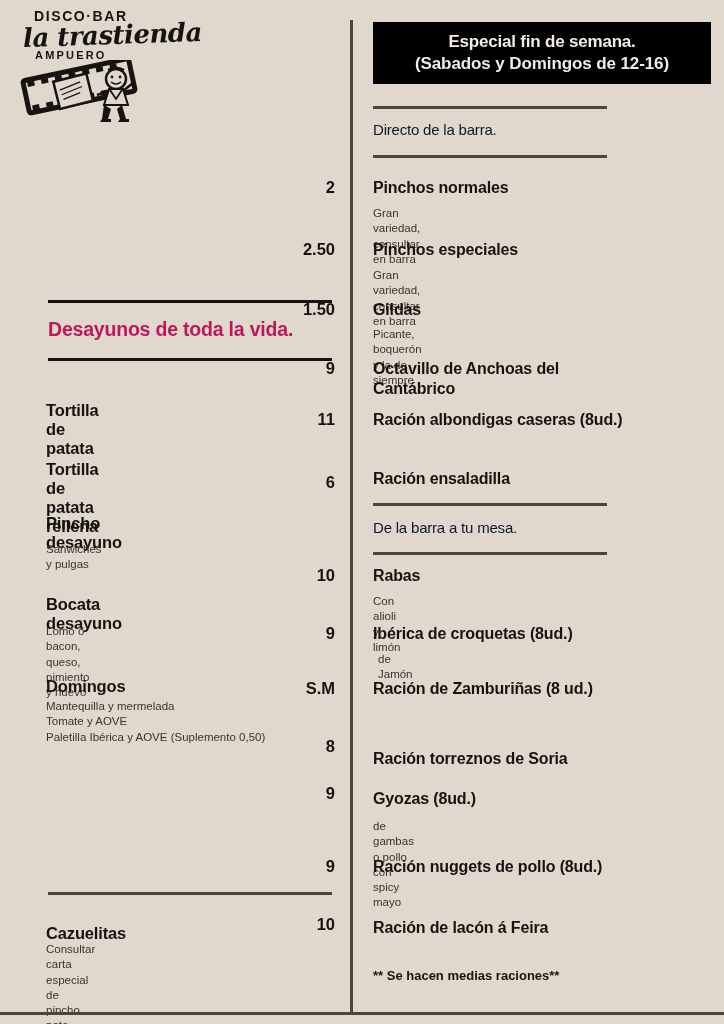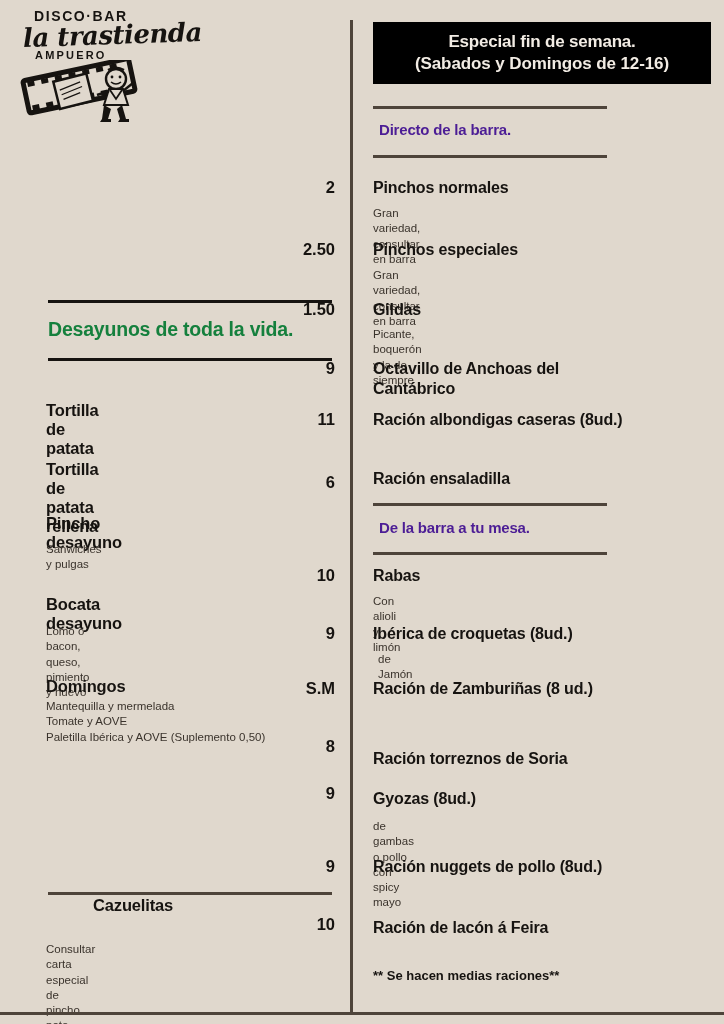--- a/index.html
+++ b/index.html
@@ -128,21 +128,21 @@
     width: 284px;
     height: 3px;
     background: #161310;
   }
   .sec-head-left {
     position: absolute;
     left: 48px;
     font-size: 19.5px;
     font-weight: 700;
     letter-spacing: -0.2px;
-    color: #15803d;
+    color: #be185d;
     white-space: nowrap;
   }
 
   
   .item {
     position: absolute;
   }
   .item-name {
     position: absolute;
     font-weight: 700;
@@ -212,25 +212,25 @@
   
   .rule-right {
     position: absolute;
     left: 20px;
     width: 234px;
     height: 2.5px;
     background: #4e443a;
   }
   .sec-head-right {
     position: absolute;
-    left: 26px;
+    left: 20px;
     font-size: 15px;
-    font-weight: 700;
+    font-weight: 400;
     letter-spacing: -0.2px;
-    color: #4c1d95;
+    color: #0f172a;
     white-space: nowrap;
   }
   .footnote {
     position: absolute;
     left: 20px;
     font-size: 13px;
     font-weight: 700;
     color: #161310;
     white-space: nowrap;
   }
@@ -329,21 +329,21 @@
 
       <div class="item-desc" style="top:699px; width:240px; white-space:pre-line;">Mantequilla y mermelada
 Tomate y AOVE
 Paletilla Ibérica y AOVE (Suplemento 0,50)</div>
     </div>
 
 
     <div class="rule-left" style="top:892px; background:#4e443a; height:2.5px;"></div>
 
     <div class="item">
-      <div class="item-name" style="top:896px;margin-left:47px;">Cazuelitas</div>
+      <div class="item-name" style="top:924px;">Cazuelitas</div>
 
       <div class="item-desc" style="top:942px;">Consultar carta especial de pincho pote</div>
     </div>
 
   </div>
 
   <div class="v-divider"></div>
 
   <div class="col-right">
 

